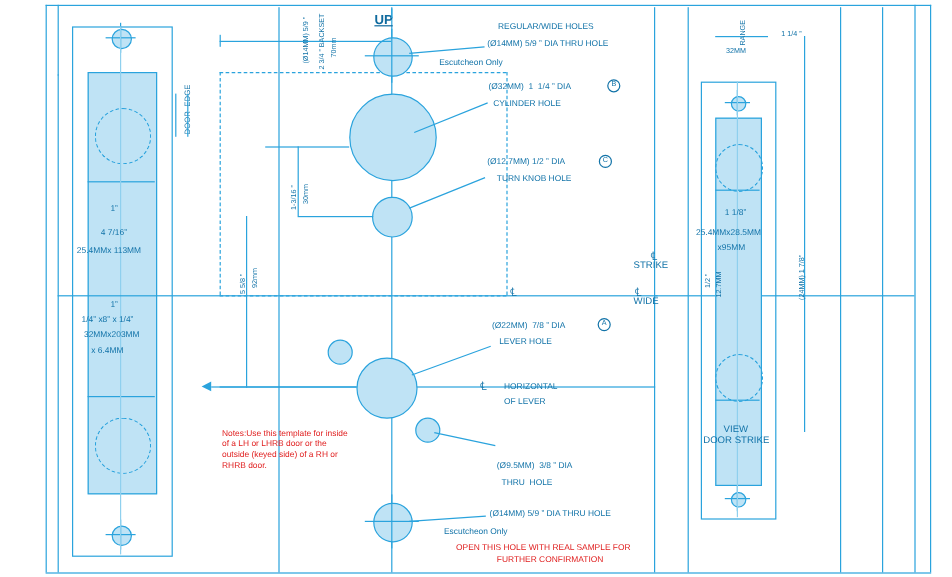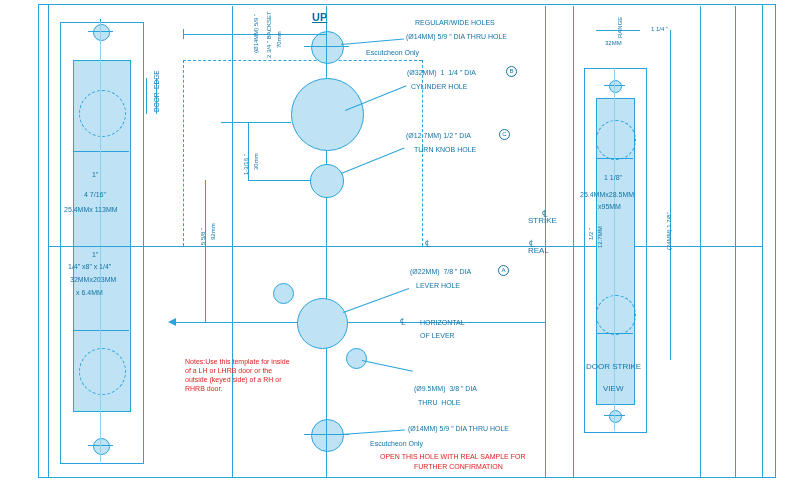--- a/index.html
+++ b/index.html
@@ -193,19 +193,19 @@
   <div class="txt" style="left:598px;top:202px;">x95MM</div>
   <div class="txt-sm vert" style="left:588px;top:240px;transform:rotate(-90deg);">1/2 ”</div>
   <div class="txt-sm vert" style="left:597px;top:248px;transform:rotate(-90deg);">12.7MM</div>
 
   <div class="ln lnv" style="left:670px;top:30px;width:1px;height:330px;"></div>
   <div class="txt-sm vert" style="left:666px;top:250px;transform:rotate(-90deg);">(24MM) 1 7/8”</div>
 
   <div class="cl" style="left:542px;top:206px;">℄</div>
   <div class="txt" style="left:528px;top:216px;font-size:8px;">STRIKE</div>
   <div class="cl" style="left:529px;top:236px;">℄</div>
-  <div class="txt" style="left:528px;top:246px;font-size:8px;">REAL</div>
+  <div class="txt" style="left:528px;top:246px;font-size:8px;">WIDE</div>
 
   <div class="txt" style="left:586px;top:362px;font-size:8px;">DOOR STRIKE</div>
-  <div class="txt" style="left:603px;top:384px;font-size:8px;">VIEW</div>
+  <div class="txt" style="left:603px;top:353px;font-size:8px;">VIEW</div>
 
   <div class="ln lnh" style="left:48px;top:62px;width:1px;height:1px;"></div>
 </div>
 
 </body></html>

